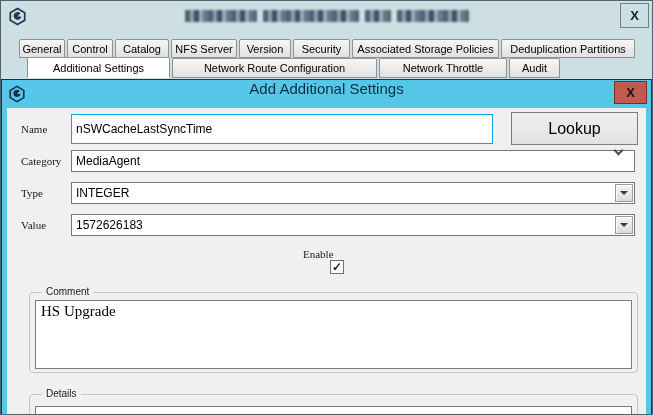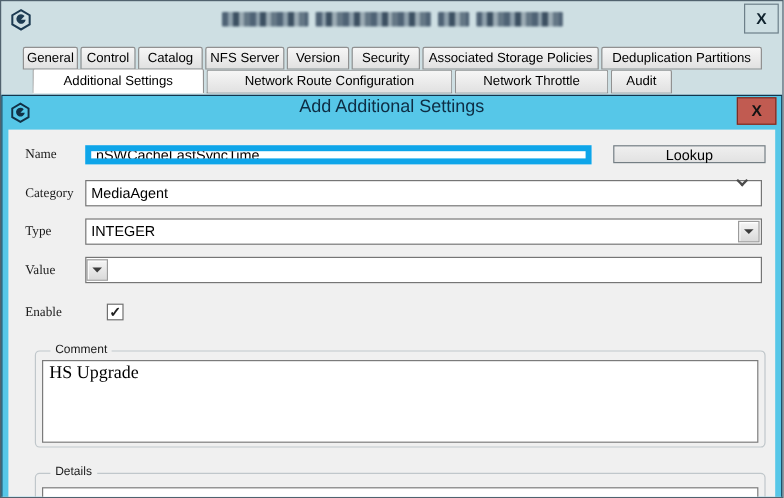--- a/index.html
+++ b/index.html
@@ -44,25 +44,25 @@
   .modal-titlebar{position:relative;height:28px;display:flex;}
   .modal-titlebar .app-icon{margin-left:7px;display:flex;align-items:center;}
   .modal-title{position:absolute;left:0;right:0;text-align:center;font-size:15px;color:#0e2d44;}
   .modal-close{position:absolute;top:1px;right:4px;width:33px;height:23px;background:#c15b51;
     border:1px solid #7c2d24;display:flex;align-items:center;justify-content:center;
     font-weight:bold;font-size:13px;color:#131313;cursor:default;}
   .modal-body{position:absolute;left:5px;right:5px;top:28px;bottom:0;background:#f0f0f0;overflow:hidden;}
 
   .field-row{display:flex;align-items:center;margin:9px 11px 0 14px;height:23px;}
   .field-row .flabel{width:50px;flex:none;font-size:11px;color:#1b1b1b;font-family:Liberation Serif, serif;}
-  .txt-input{height:16px;border:5px solid #0ea5e9;background:#fff;font-size:12px;
+  .txt-input{height:30px;border:1px solid #0ea5e9;background:#fff;font-size:12px;
     font-family:"Liberation Sans",sans-serif;padding:0 4px;outline:none;}
   .name-input{width:422px;flex:none;}
-  .btn{height:15px;background:linear-gradient(#efefef,#e2e2e2);border:1px solid #747e84;
-    font-size:12px;color:#000;display:flex;align-items:center;justify-content:center;cursor:default;}
+  .btn{height:33px;background:linear-gradient(#efefef,#e2e2e2);border:1px solid #747e84;
+    font-size:16px;color:#000;display:flex;align-items:center;justify-content:center;cursor:default;}
   .lookup-btn{width:127px;margin-left:18px;flex:none;}
 
   .select{flex:1;height:22px;border:1px solid #757575;background:#fff;display:flex;align-items:flex-start;}
   .select .sel-text{flex:1;border:none;outline:none;background:transparent;font-size:12px;
     font-family:"Liberation Sans",sans-serif;padding:0 4px;height:100%;}
   .chevron{width:7px;height:7px;border-right:2px solid #4c4c4c;border-bottom:2px solid #4c4c4c;
     transform:rotate(45deg);margin:-4px 12px 0 0;flex:none;}
   .combo-btn{width:18px;height:18px;margin:1px 1px 1px 0;flex:none;
     background:linear-gradient(#f5f5f5,#dadada);border:1px solid #9b9b9b;
     box-shadow:inset 1px 1px 0 #ffffff;display:flex;align-items:center;justify-content:center;}
@@ -157,27 +157,28 @@
           <input class="sel-text" type="text" value="INTEGER" style="">
           <span class="combo-btn">
             <span class="tri-down"></span>
           </span>
         </div>
       </div>
 
       <div class="field-row">
         <span class="flabel">Value</span>
         <div class="select">
+          <input class="sel-text" type="text" value="1572626183" style="">
           <span class="combo-btn">
             <span class="tri-down"></span>
           </span>
         </div>
       </div>
 
-      <div class="field-row" style="margin-top:12px;">
+      <div class="field-row" style="margin-top:12px;flex-direction:column;">
         <span class="flabel">Enable</span>
         <span class="checkbox">
           <span>✓</span>
         </span>
       </div>
 
       <div class="groupbox comment-group">
         <span class="gb-label">Comment</span>
         <textarea class="gb-textarea comment-area" spellcheck="false" style="">HS Upgrade</textarea>
       </div>

